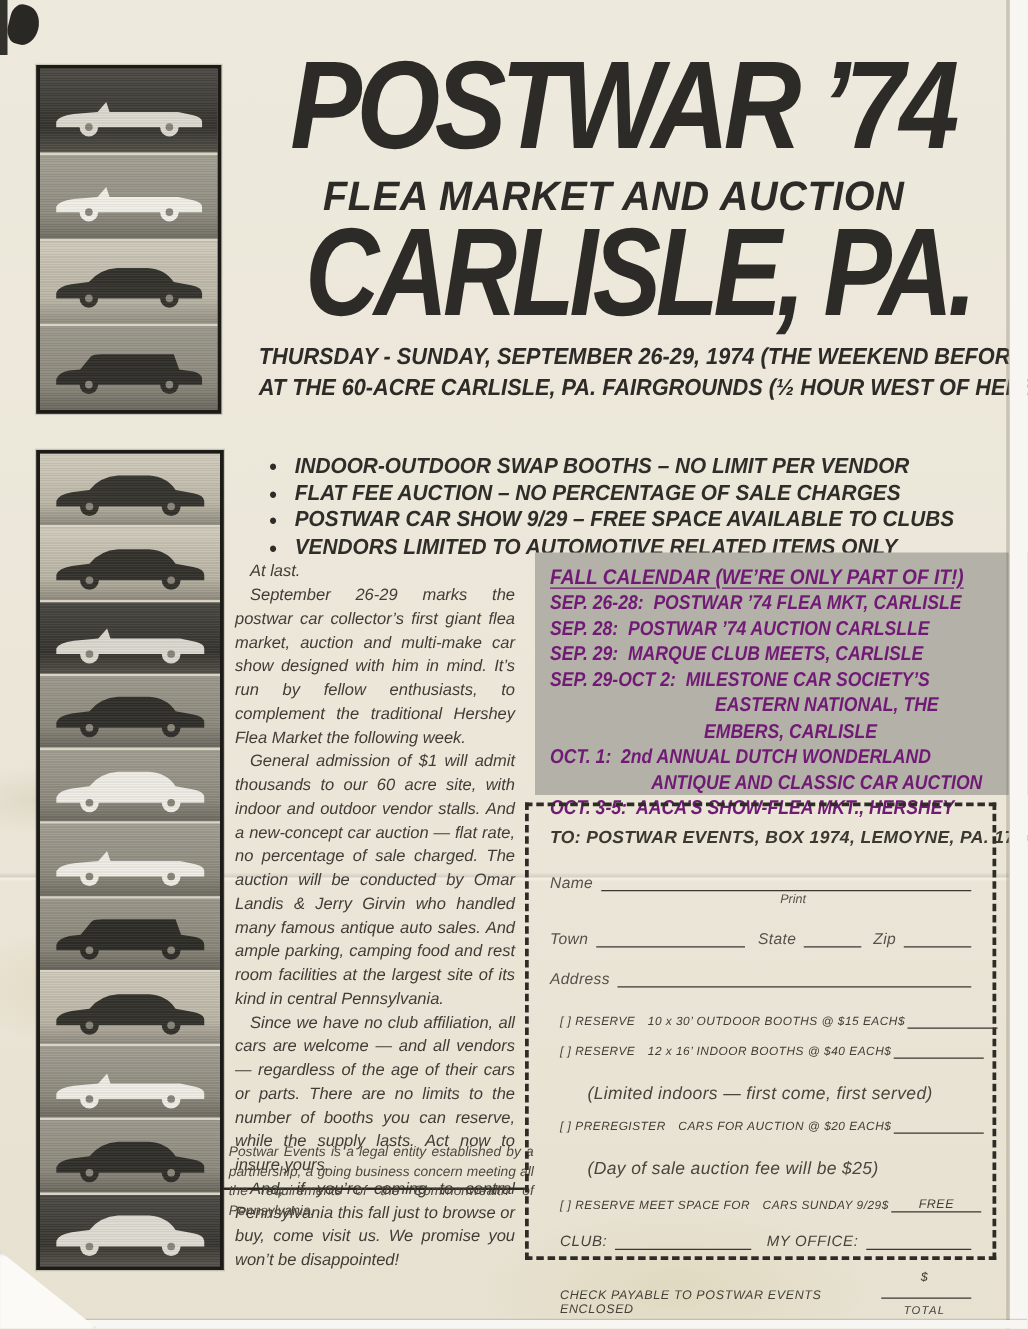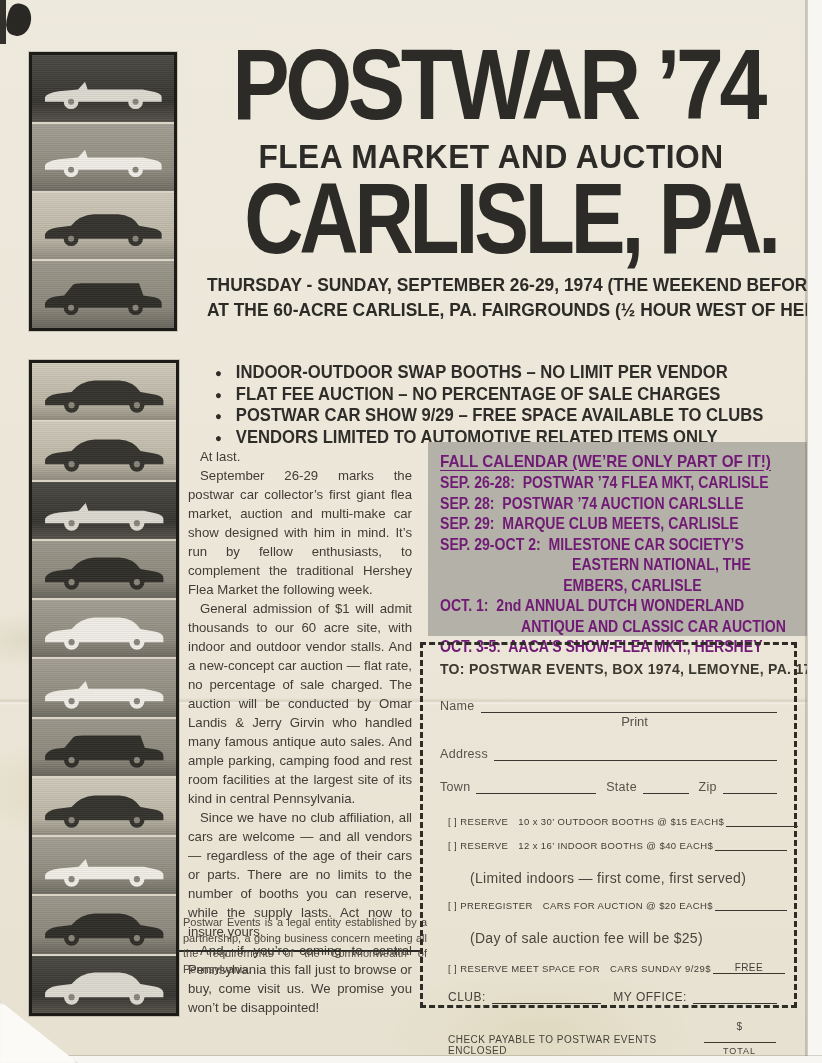--- a/index.html
+++ b/index.html
@@ -4,21 +4,21 @@
 <style>
   html,body{margin:0;padding:0;}
   body{width:822px;height:1063px;overflow:hidden;background:#f6f5f0;
        font-family:"Liberation Sans",sans-serif;-webkit-font-smoothing:antialiased;}
   .page{position:relative;width:822px;height:1063px;
     background:
       radial-gradient(ellipse 140px 70px at 70px 790px, rgba(175,145,60,.14), transparent 70%),
       radial-gradient(ellipse 220px 90px at 540px 1030px, rgba(185,160,80,.12), transparent 70%),
       radial-gradient(ellipse 90px 40px at 30px 640px, rgba(120,100,50,.10), transparent 70%),
       linear-gradient(180deg,#ede9dc 0%,#ebe6d8 55%,#e6e1d0 100%);
-    overflow:hidden;}
+    overflow:hidden;font-style:italic;}
   
   .edge-right{position:absolute;top:0;right:0;width:15px;height:100%;background:#f7f6f2;}
   .edge-right-shadow{position:absolute;top:0;right:14px;width:3px;height:100%;background:rgba(110,100,80,.28);}
   .edge-bottom{position:absolute;left:0;bottom:0;width:100%;height:7px;background:#f7f6f2;box-shadow:0 -1px 0 rgba(110,100,80,.25);}
   .corner-fold{position:absolute;left:0;bottom:0;width:78px;height:62px;background:#fbfaf7;
     clip-path:polygon(0 0,100% 100%,0 100%);box-shadow:inset -2px 2px 3px rgba(120,110,90,.3);}
   .scan-mark-a{position:absolute;left:7px;top:4px;width:24px;height:32px;background:#2a2824;border-radius:40% 60% 55% 45%;transform:rotate(14deg);}
   .scan-mark-b{position:absolute;left:0;top:0;width:6px;height:44px;background:#33312c;}
   .crease{position:absolute;left:0;top:698px;width:100%;height:7px;
     background:linear-gradient(180deg,transparent,rgba(130,118,92,.18) 45%,rgba(255,255,255,.4) 70%,transparent);}
@@ -68,21 +68,21 @@
     transform:scaleX(.9);transform-origin:left;white-space:pre;}
   .cal-line{font-size:16px;font-weight:bold;line-height:20.5px;transform:scaleX(.88);transform-origin:left;white-space:pre;}
   .ind-a{padding-left:150px;} .ind-b{padding-left:140px;} .ind-c{padding-left:92px;}
   
   .coupon{position:absolute;left:420px;top:642px;width:377px;height:366px;box-sizing:border-box;
     border:3px dashed #2e2c27;padding:12px 17px 8px;color:#45423a;}
   .cp-header{text-align:center;font-size:14px;font-weight:bold;letter-spacing:.3px;color:#3b382f;margin-top:4px;white-space:nowrap;}
   .frow{display:flex;align-items:flex-end;font-size:12.5px;color:#56524a;letter-spacing:.3px;}
   .blank{display:inline-block;border-bottom:1.5px solid #3a3731;height:13px;}
   .grow{flex:1;margin-left:6px;}
-  .print-hint{font-size:13px;color:#56524a;text-align:center;margin-left:52px;margin-top:1px;}
+  .print-hint{font-size:10px;color:#56524a;text-align:center;margin-left:52px;margin-top:1px;}
   .name-row{margin-top:22px;} .addr-row{margin-top:18px;} .town-row{margin-top:19px;}
   .tsz-gap{margin-left:10px;}
   .orow{display:flex;align-items:flex-end;font-size:9.5px;letter-spacing:.4px;color:#403d35;margin-left:8px;}
   .orow .lbl{white-space:nowrap;}
   .qty{display:inline-block;width:44px;border-bottom:1.2px solid #3a3731;height:10px;margin:0 5px;}
   .desc{white-space:nowrap;}
   .price{margin-left:auto;display:flex;align-items:flex-end;white-space:nowrap;}
   .pline{display:inline-block;width:72px;border-bottom:1.2px solid #3a3731;height:10px;margin-left:2px;
     text-align:center;font-size:10px;line-height:10px;}
   .onote{font-size:14px;letter-spacing:.3px;color:#4a463d;margin-left:30px;margin-top:19px;white-space:pre;}
@@ -255,32 +255,32 @@
 
   <div class="coupon">
     <div class="cp-header">TO: POSTWAR EVENTS, BOX 1974, LEMOYNE, PA. 17043</div>
 
     <div class="frow name-row">
       <span>Name</span>
       <span class="blank grow"></span>
     </div>
     <div class="print-hint">Print</div>
 
-    <div class="frow addr-row">
-      <span>Address</span>
-      <span class="blank grow"></span>
-    </div>
-
     <div class="frow town-row">
       <span>Town</span>
       <span class="blank grow" style="flex:2.1"></span>
       <span class="tsz-gap">State</span>
       <span class="blank grow" style="flex:.8"></span>
       <span class="tsz-gap">Zip</span>
       <span class="blank grow" style="flex:.95"></span>
+    </div>
+
+    <div class="frow addr-row">
+      <span>Address</span>
+      <span class="blank grow"></span>
     </div>
 
     <div class="orow r1">
       <span class="lbl">[ ]</span>&nbsp;<span class="lbl">RESERVE</span>
       <span class="qty"></span>
       <span class="desc">10 x 30’ OUTDOOR BOOTHS @ $15 EACH</span>
       <span class="price">
           <span>$</span>
           <span class="pline"></span>
         </span>

